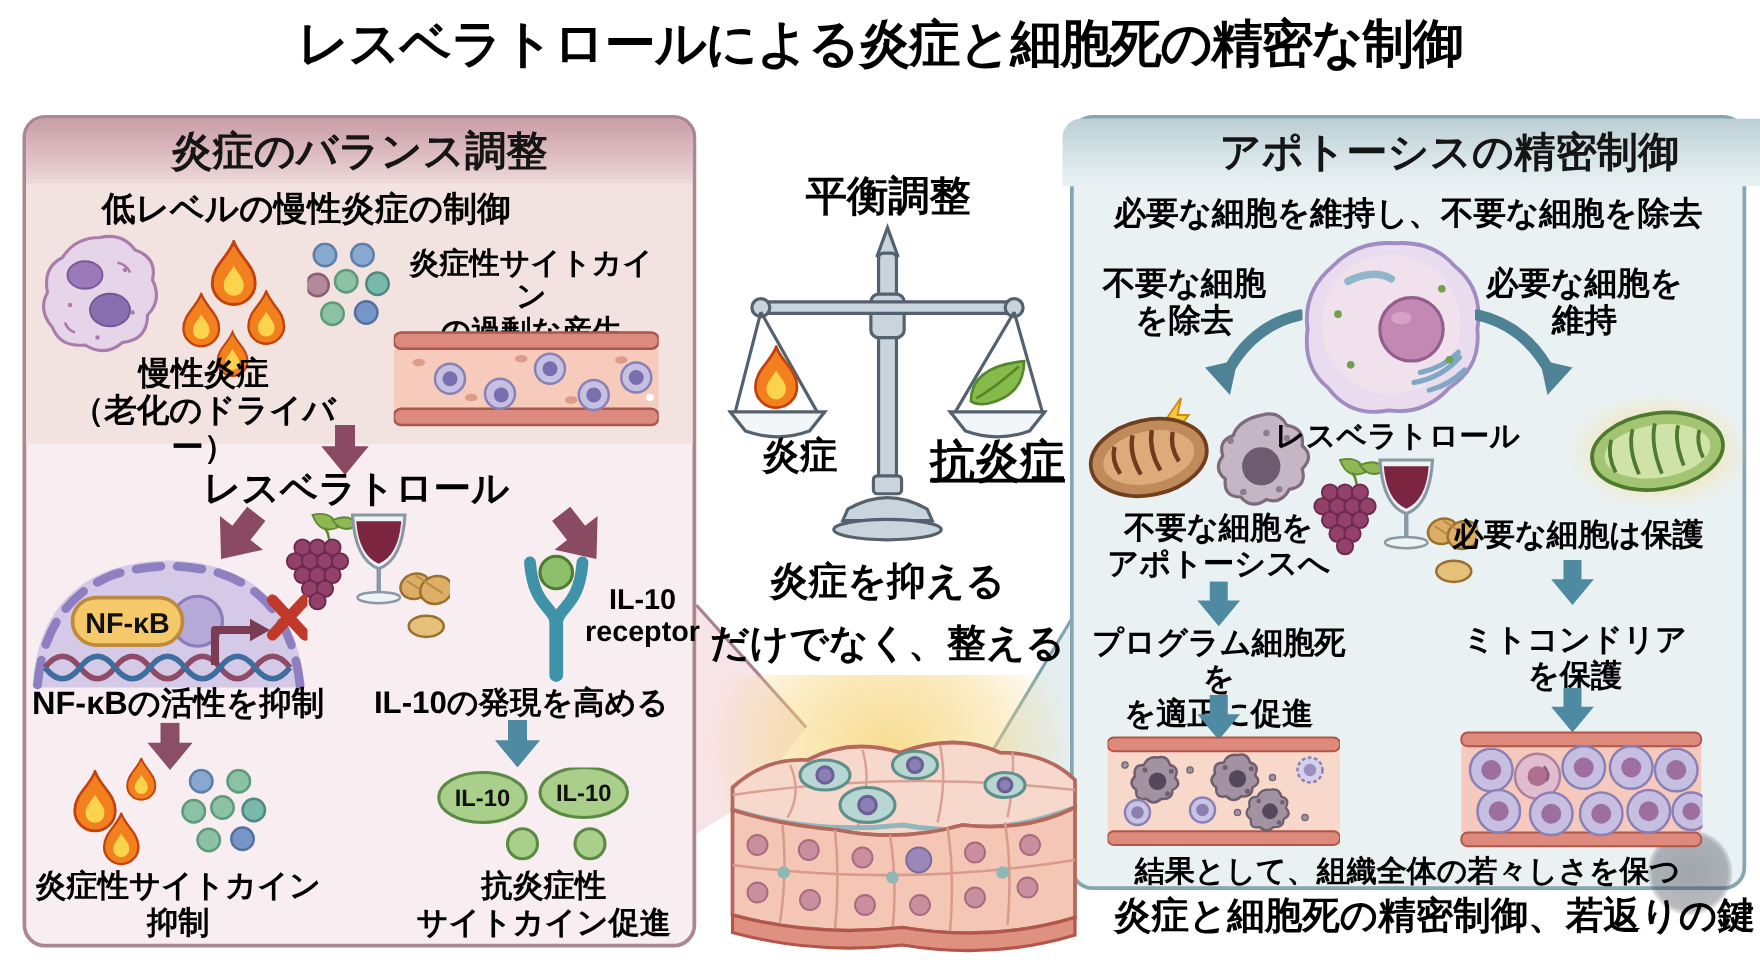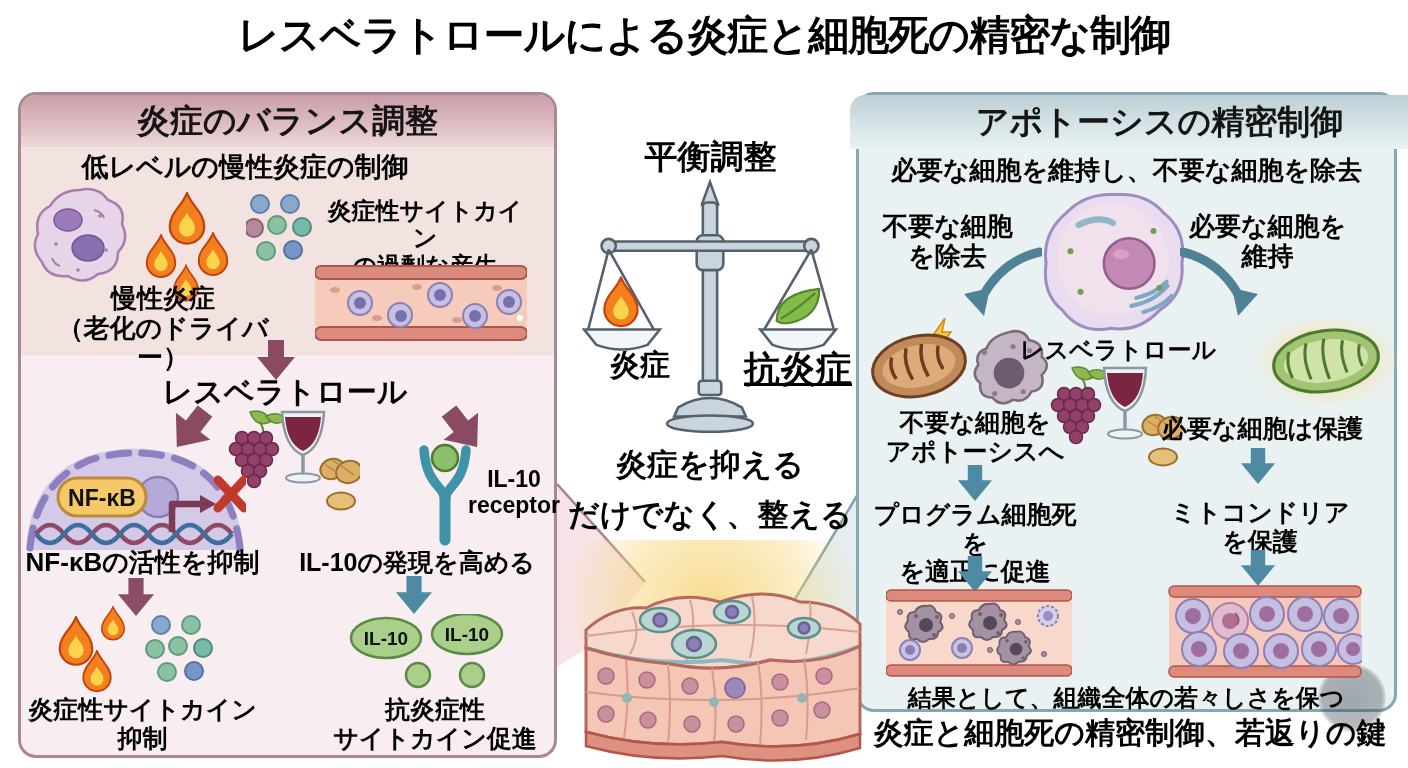--- a/index.html
+++ b/index.html
@@ -472,15 +472,15 @@
       <circle cx="150" cy="66" r="17" fill="#c6bfe2" stroke="#8b80b5"></circle>
         <circle cx="150" cy="66" r="8" fill="#9c6f9f"></circle>
       <circle cx="184" cy="66" r="15" fill="#c6bfe2" stroke="#8b80b5"></circle>
         <circle cx="184" cy="66" r="7" fill="#9c6f9f"></circle>
     </g>
     <path d="M66 30 q6 6 2 12" stroke="#8a5f7c" stroke-width="2" fill="none"></path>
   </svg>
 
   <div class="lb" style="left:862px;top:684px;width:528px;font-size:24px;z-index:3;">結果として、組織全体の若々しさを保つ</div>
 
-  <div class="lb" style="left:856px;top:716px;width:548px;font-size:30px;font-weight:900;z-index:4;">炎症と細胞死の精密制御、若返りの鍵</div>
+  <div class="lb" style="left:856px;top:716px;width:548px;font-size:30px;font-weight:900;z-index:4;text-align:right;">炎症と細胞死の精密制御、若返りの鍵</div>
 
 </div>
 
 </body></html>

